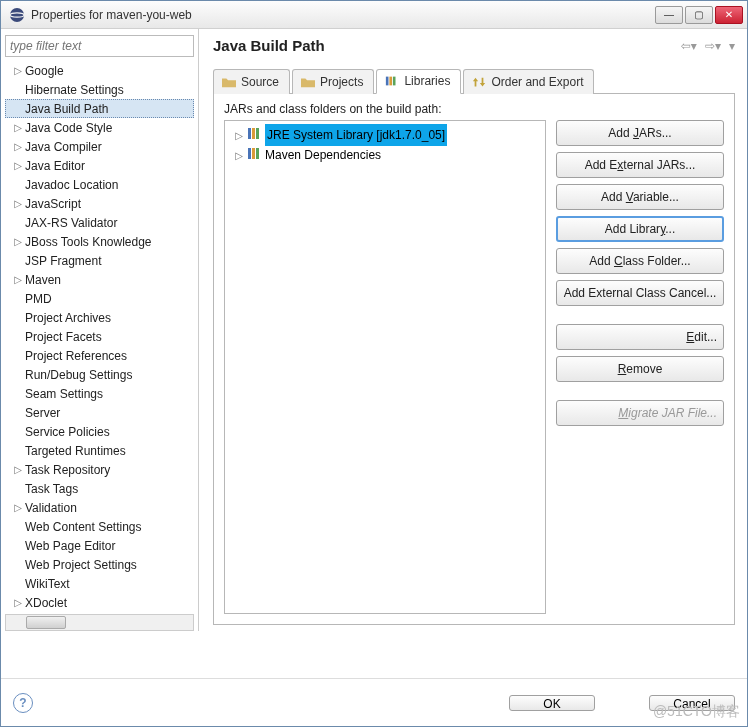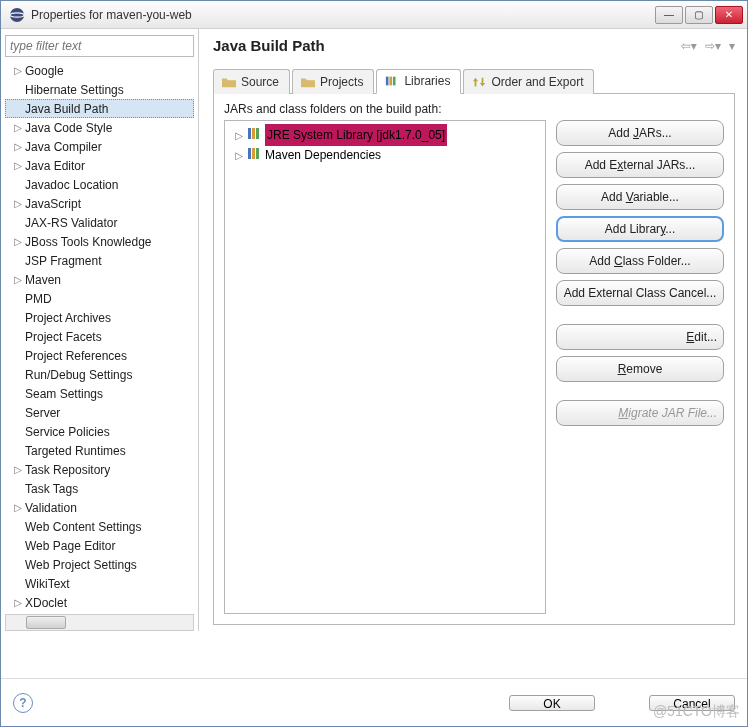--- a/index.html
+++ b/index.html
@@ -28,24 +28,24 @@
 .tabs { margin-top: 14px; display: flex; border-bottom: 1px solid #b7b7b7; }
 .tab { padding: 4px 10px 5px 8px; border: 1px solid #b7b7b7; border-bottom: none; background: #f2f2f2; margin-right: 2px; border-radius: 3px 3px 0 0; display: flex; align-items: center; gap: 5px; color: #333; position: relative; top: 1px; }
 .tab.active { background: #fff; border-bottom: 1px solid #fff; }
 .tab-icon { width: 14px; height: 12px; }
 .tab-body { flex: 1; border: 1px solid #b7b7b7; border-top: none; display: flex; flex-direction: column; padding: 8px 10px 10px 10px; min-height: 0; }
 .desc { color: #222; margin-bottom: 4px; }
 .libs-area { flex: 1; display: flex; gap: 10px; min-height: 0; }
 .libs-tree { flex: 1; border: 1px solid #b7b7b7; background: #fff; padding: 4px 4px; overflow: hidden; }
 .lib-row { display: flex; align-items: center; height: 20px; padding-left: 4px; gap: 2px; }
 .lib-row .arrow { color: #777; font-size: 10px; width: 12px; text-align: center; }
-.lib-row .hl { background: #be185d; padding: 4px 2px; }
+.lib-row .hl { background: #0ea5e9; padding: 4px 2px; }
 .lib-icon { width: 16px; height: 13px; }
 .btns { width: 168px; display: flex; flex-direction: column; gap: 6px; }
-.btn { height: 26px; border: 1px solid #a0a0a0; background: linear-gradient(#fdfdfd,#e8e8e8); border-radius: 8px; color: #222; }
+.btn { height: 26px; border: 1px solid #a0a0a0; background: linear-gradient(#fdfdfd,#e8e8e8); border-radius: 3px; color: #222; }
 .btn.focus { border: 2px solid #5a9de0; }
 .btn.gap { margin-top: 12px; text-align: right; }
 .btn.disabled { color: #999; font-style: italic; }
 .footer { height: 48px; border-top: 1px solid #ddd; display: flex; align-items: center; padding: 0 12px; gap: 8px; }
 .help-icon { width: 20px; height: 20px; border: 1.5px solid #6a8fc0; border-radius: 50%; color: #6a8fc0; display: flex; align-items: center; justify-content: center; font-weight: bold; }
 .spacer { flex: 1; }
 .fbtn { width: 86px; height: 16px; border: 1px solid #a0a0a0; background: linear-gradient(#fdfdfd,#e8e8e8); border-radius: 3px; margin-left: 46px; }
 .watermark { position: fixed; right: 8px; bottom: 6px; color: #bbb; font-size: 14px; }
 u { text-decoration: underline; }
 </style>

